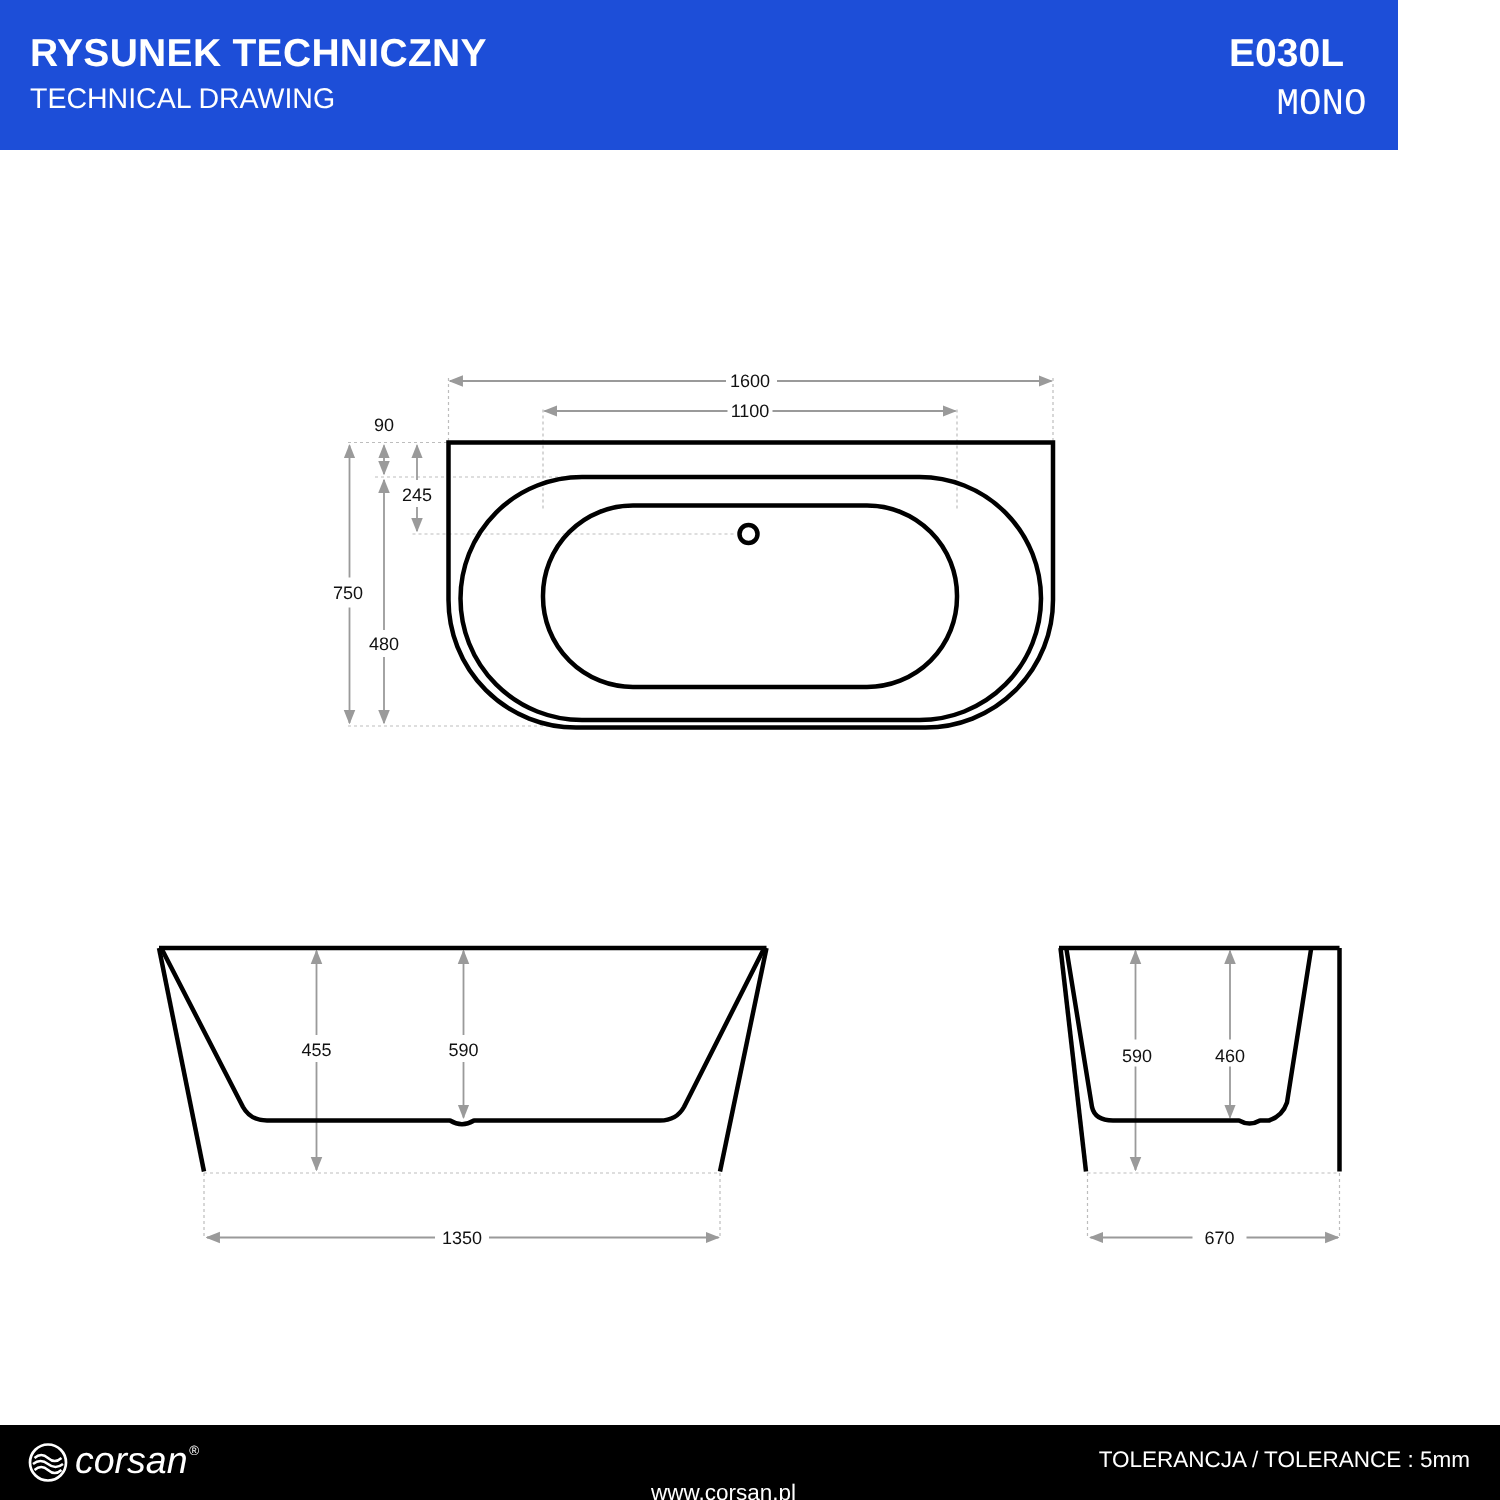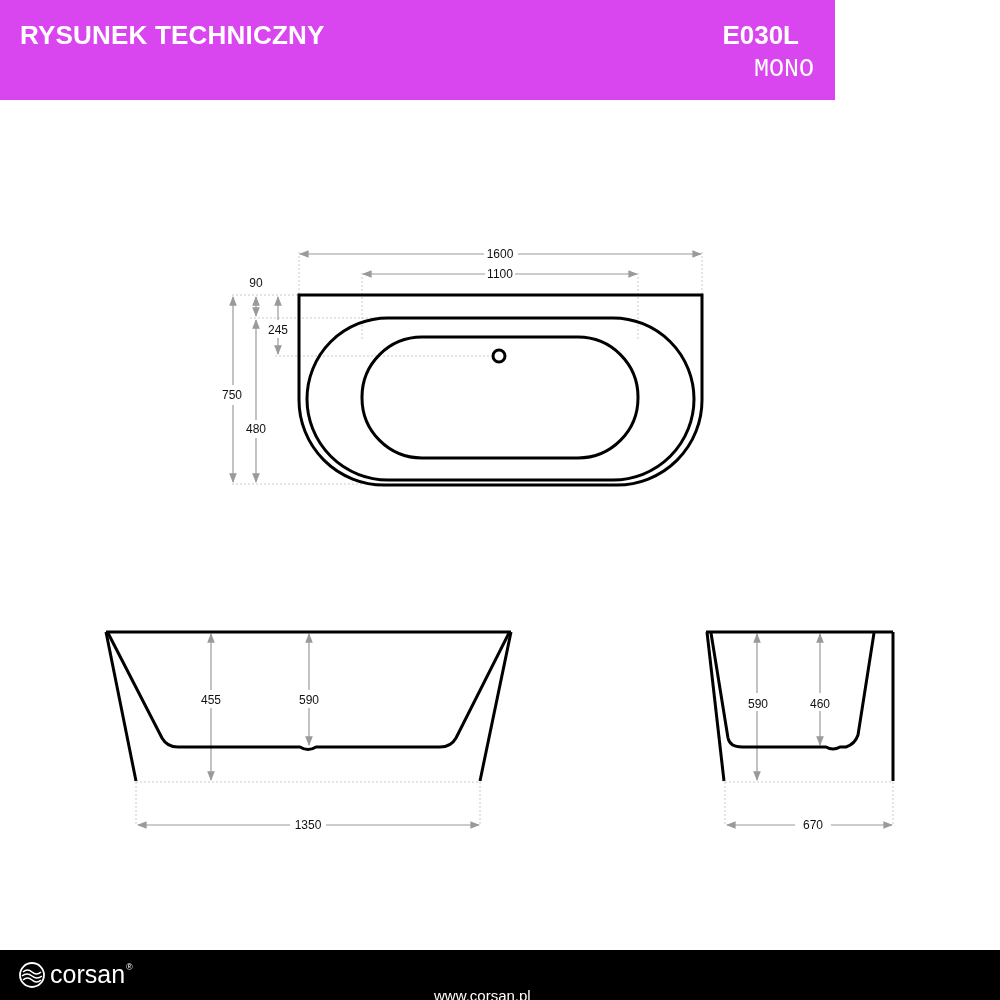--- a/index.html
+++ b/index.html
@@ -1,35 +1,36 @@
 <!DOCTYPE html>
 <html><head>
 <meta charset="utf-8">
 <style>
   html, body { margin: 0; padding: 0; background: #ffffff; }
   body { width: 1000px; height: 1000px; position: relative; overflow: hidden; font-family: "Liberation Sans", sans-serif; }
-  .header { position: absolute; left: 0; top: 0; width: 835px; height: 100px; background: #d946ef; color: #fff; }
+  .header { position: absolute; left: 0; top: 0; width: 932px; height: 100px; background: #1d4ed8; color: #fff; }
   .h-title { position: absolute; left: 20px; top: 20px; font-size: 26px; font-weight: bold; letter-spacing: 0.2px; }
   .h-sub { position: absolute; left: 20px; top: 56px; font-size: 19px; }
   .h-code { position: absolute; right: 36px; top: 20px; font-size: 26px; font-weight: bold; }
   .h-variant { position: absolute; right: 21px; top: 55px; font-size: 25px; font-family: Liberation Mono, monospace; }
   .footer { position: absolute; left: 0; top: 950px; width: 1000px; height: 50px; background: #000; color: #fff; }
-  .logo { position: absolute; left: 18px; top: 10px; display: flex; align-items: center; }
+  .logo { position: absolute; left: 18px; top: 10px; display: flex; align-items: center; font-style: italic; }
   .logo-text { font-size: 25px; margin-left: 4px; }
   .logo-reg { font-size: 9px; vertical-align: top; position: relative; top: -8px; margin-left: 1px; }
   .f-url { position: absolute; left: 434px; top: 15px; font-size: 15px; margin-top: 22px; }
   .f-tol { position: absolute; right: 20px; top: 15px; font-size: 15px; }
   svg.drawing { position: absolute; left: 0; top: 0; }
   .dim-text { font-family: "Liberation Sans", sans-serif; font-size: 12px; fill: #111; }
 </style>
 </head>
 <body>
 
 <div class="header">
   <div class="h-title">RYSUNEK TECHNICZNY</div>
+  <div class="h-sub">TECHNICAL DRAWING</div>
   <div class="h-code">E030L</div>
   <div class="h-variant">MONO</div>
 </div>
 
 <svg class="drawing" width="1000" height="1000" viewBox="0 0 1000 1000">
   <defs>
     <marker id="arr" viewBox="0 0 10 10" refX="9" refY="5" markerWidth="8" markerHeight="8" orient="auto-start-reverse">
       <path d="M0,1 L10,5 L0,9 z" fill="#9a9a9a"></path>
     </marker>
   </defs>
@@ -131,13 +132,14 @@
     <svg width="28" height="28" viewBox="0 0 28 28">
       <circle cx="14" cy="14" r="12" stroke="#fff" stroke-width="1.8" fill="none"></circle>
       <path d="M5,11 Q9.5,7 14,11 T23,11" stroke="#fff" stroke-width="1.6" fill="none"></path>
       <path d="M4,15 Q9,11 14,15 T24,15" stroke="#fff" stroke-width="1.6" fill="none"></path>
       <path d="M5,19 Q9.5,15 14,19 T23,19" stroke="#fff" stroke-width="1.6" fill="none"></path>
     </svg>
     <span class="logo-text">corsan</span>
     <span class="logo-reg">®</span>
   </div>
   <div class="f-url">www.corsan.pl</div>
+  <div class="f-tol">TOLERANCJA / TOLERANCE : 5mm</div>
 </div>
 
 </body></html>

